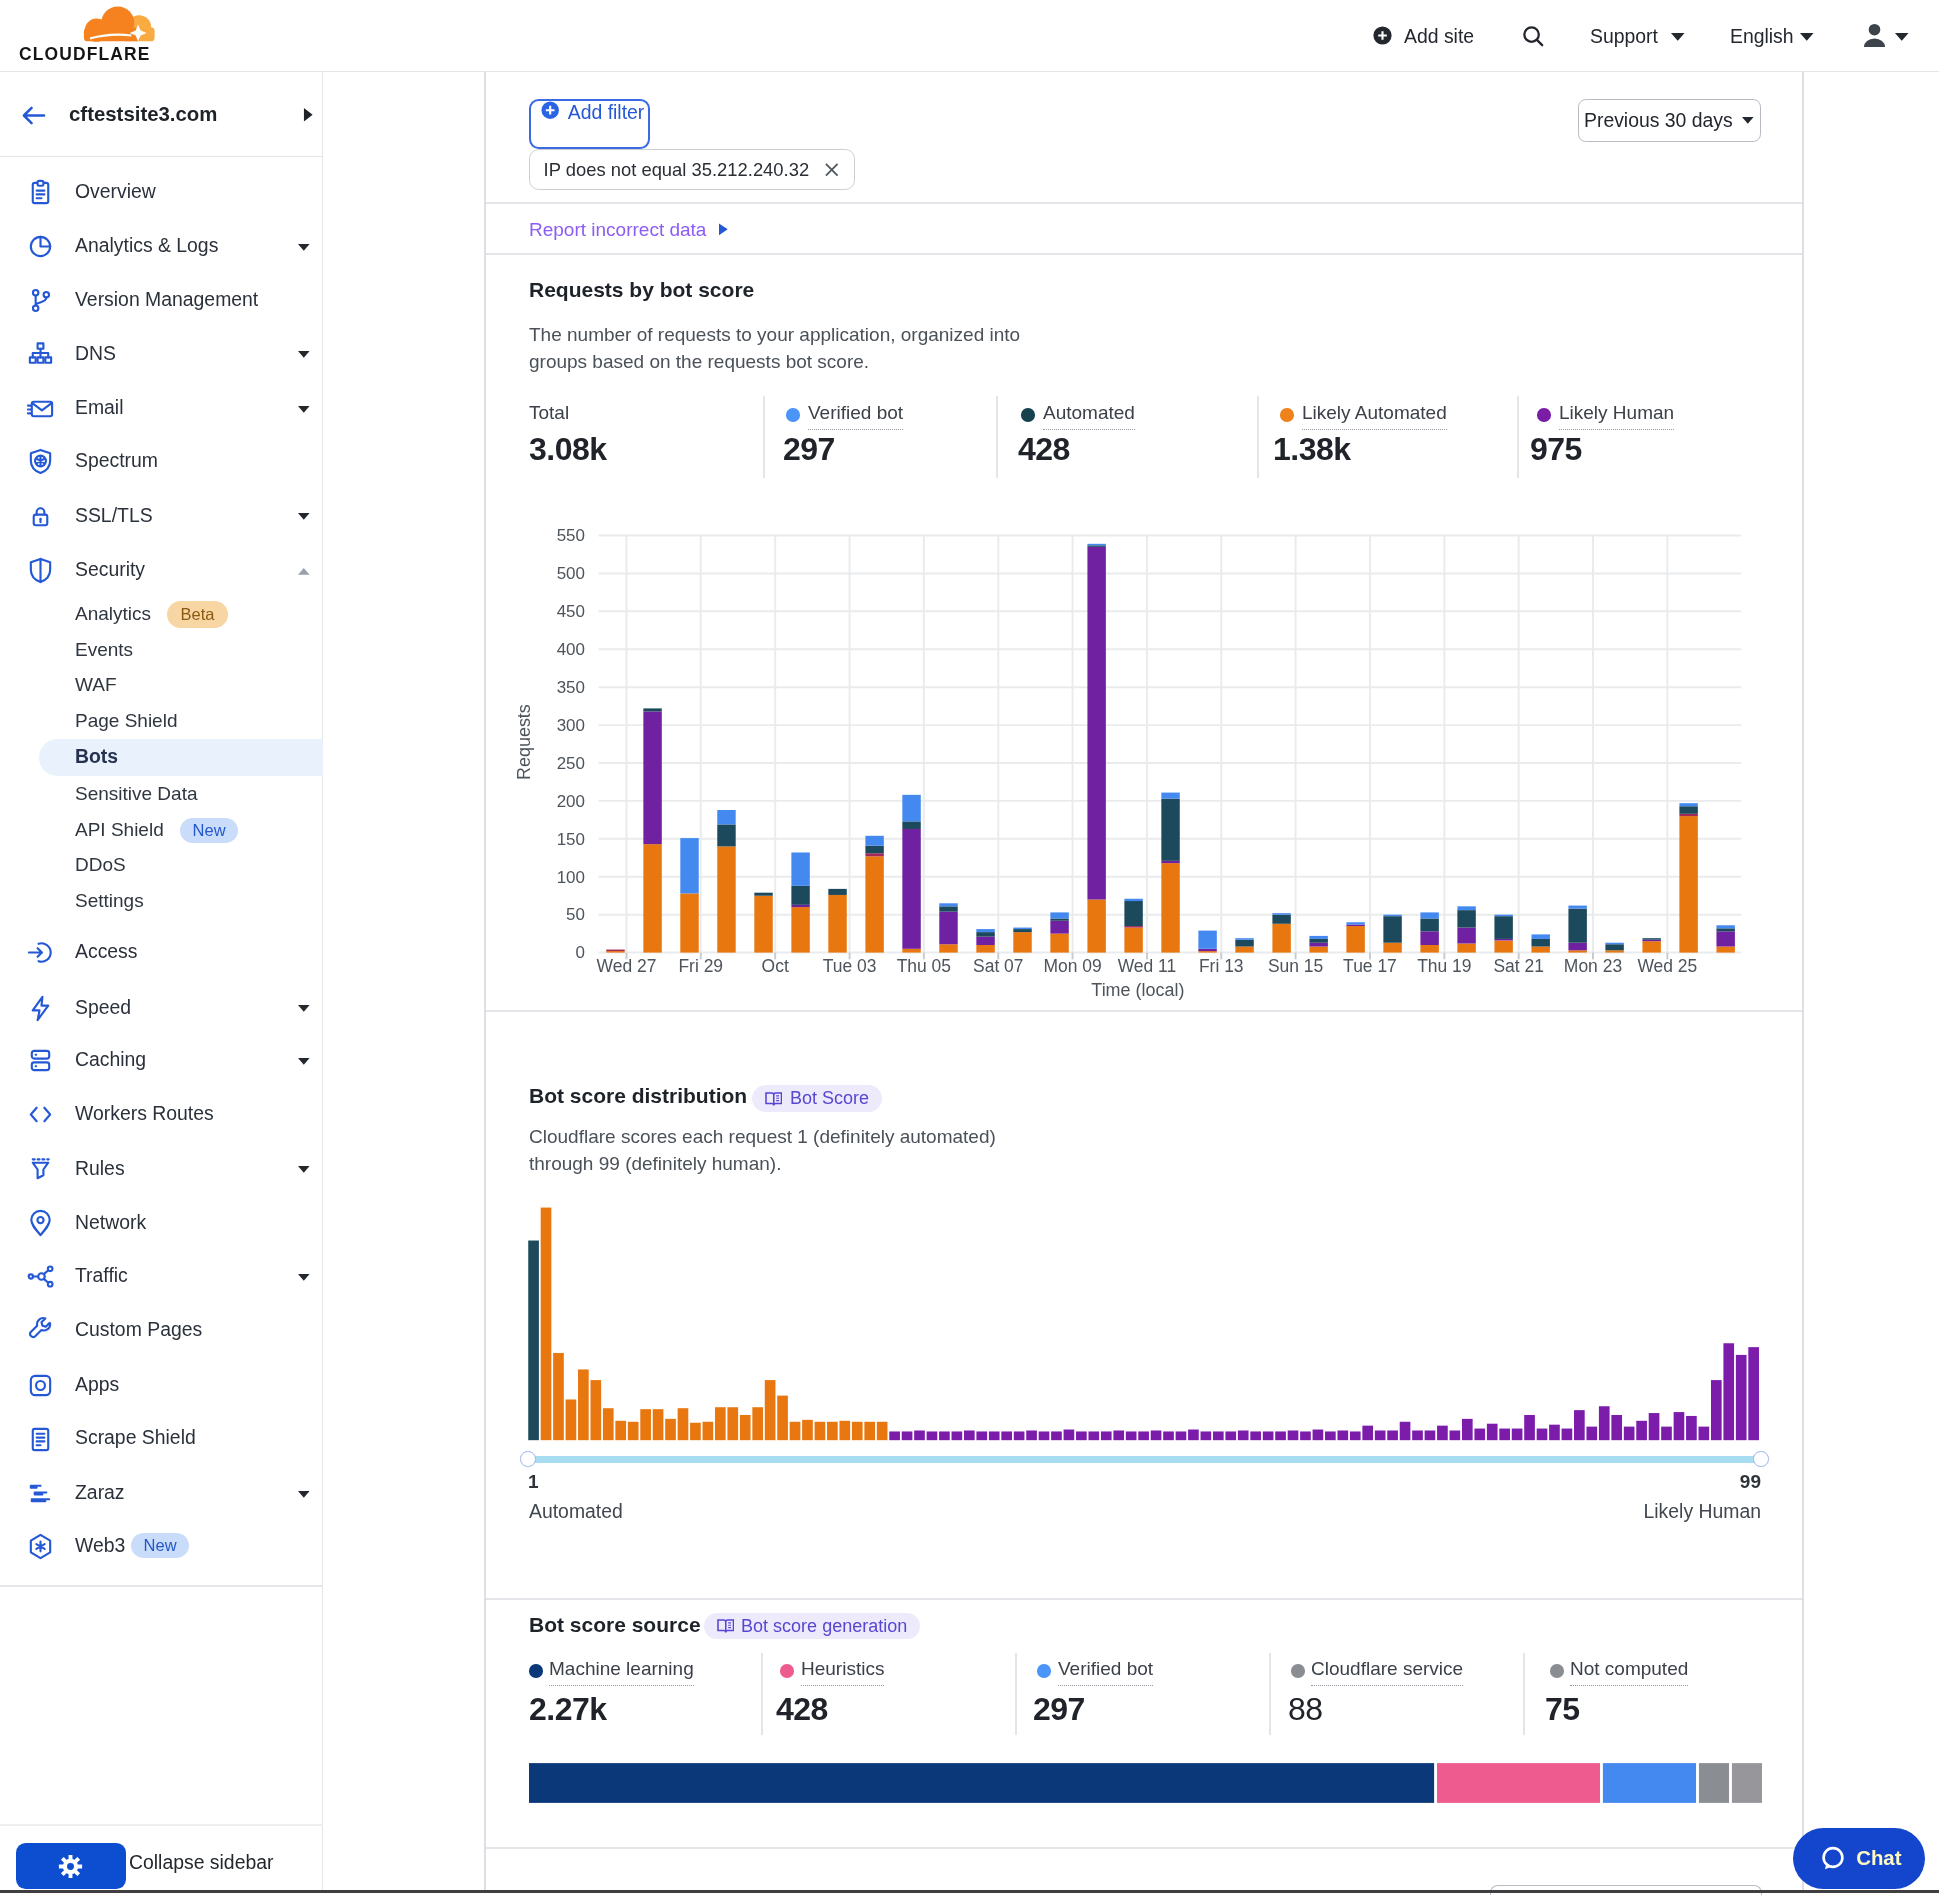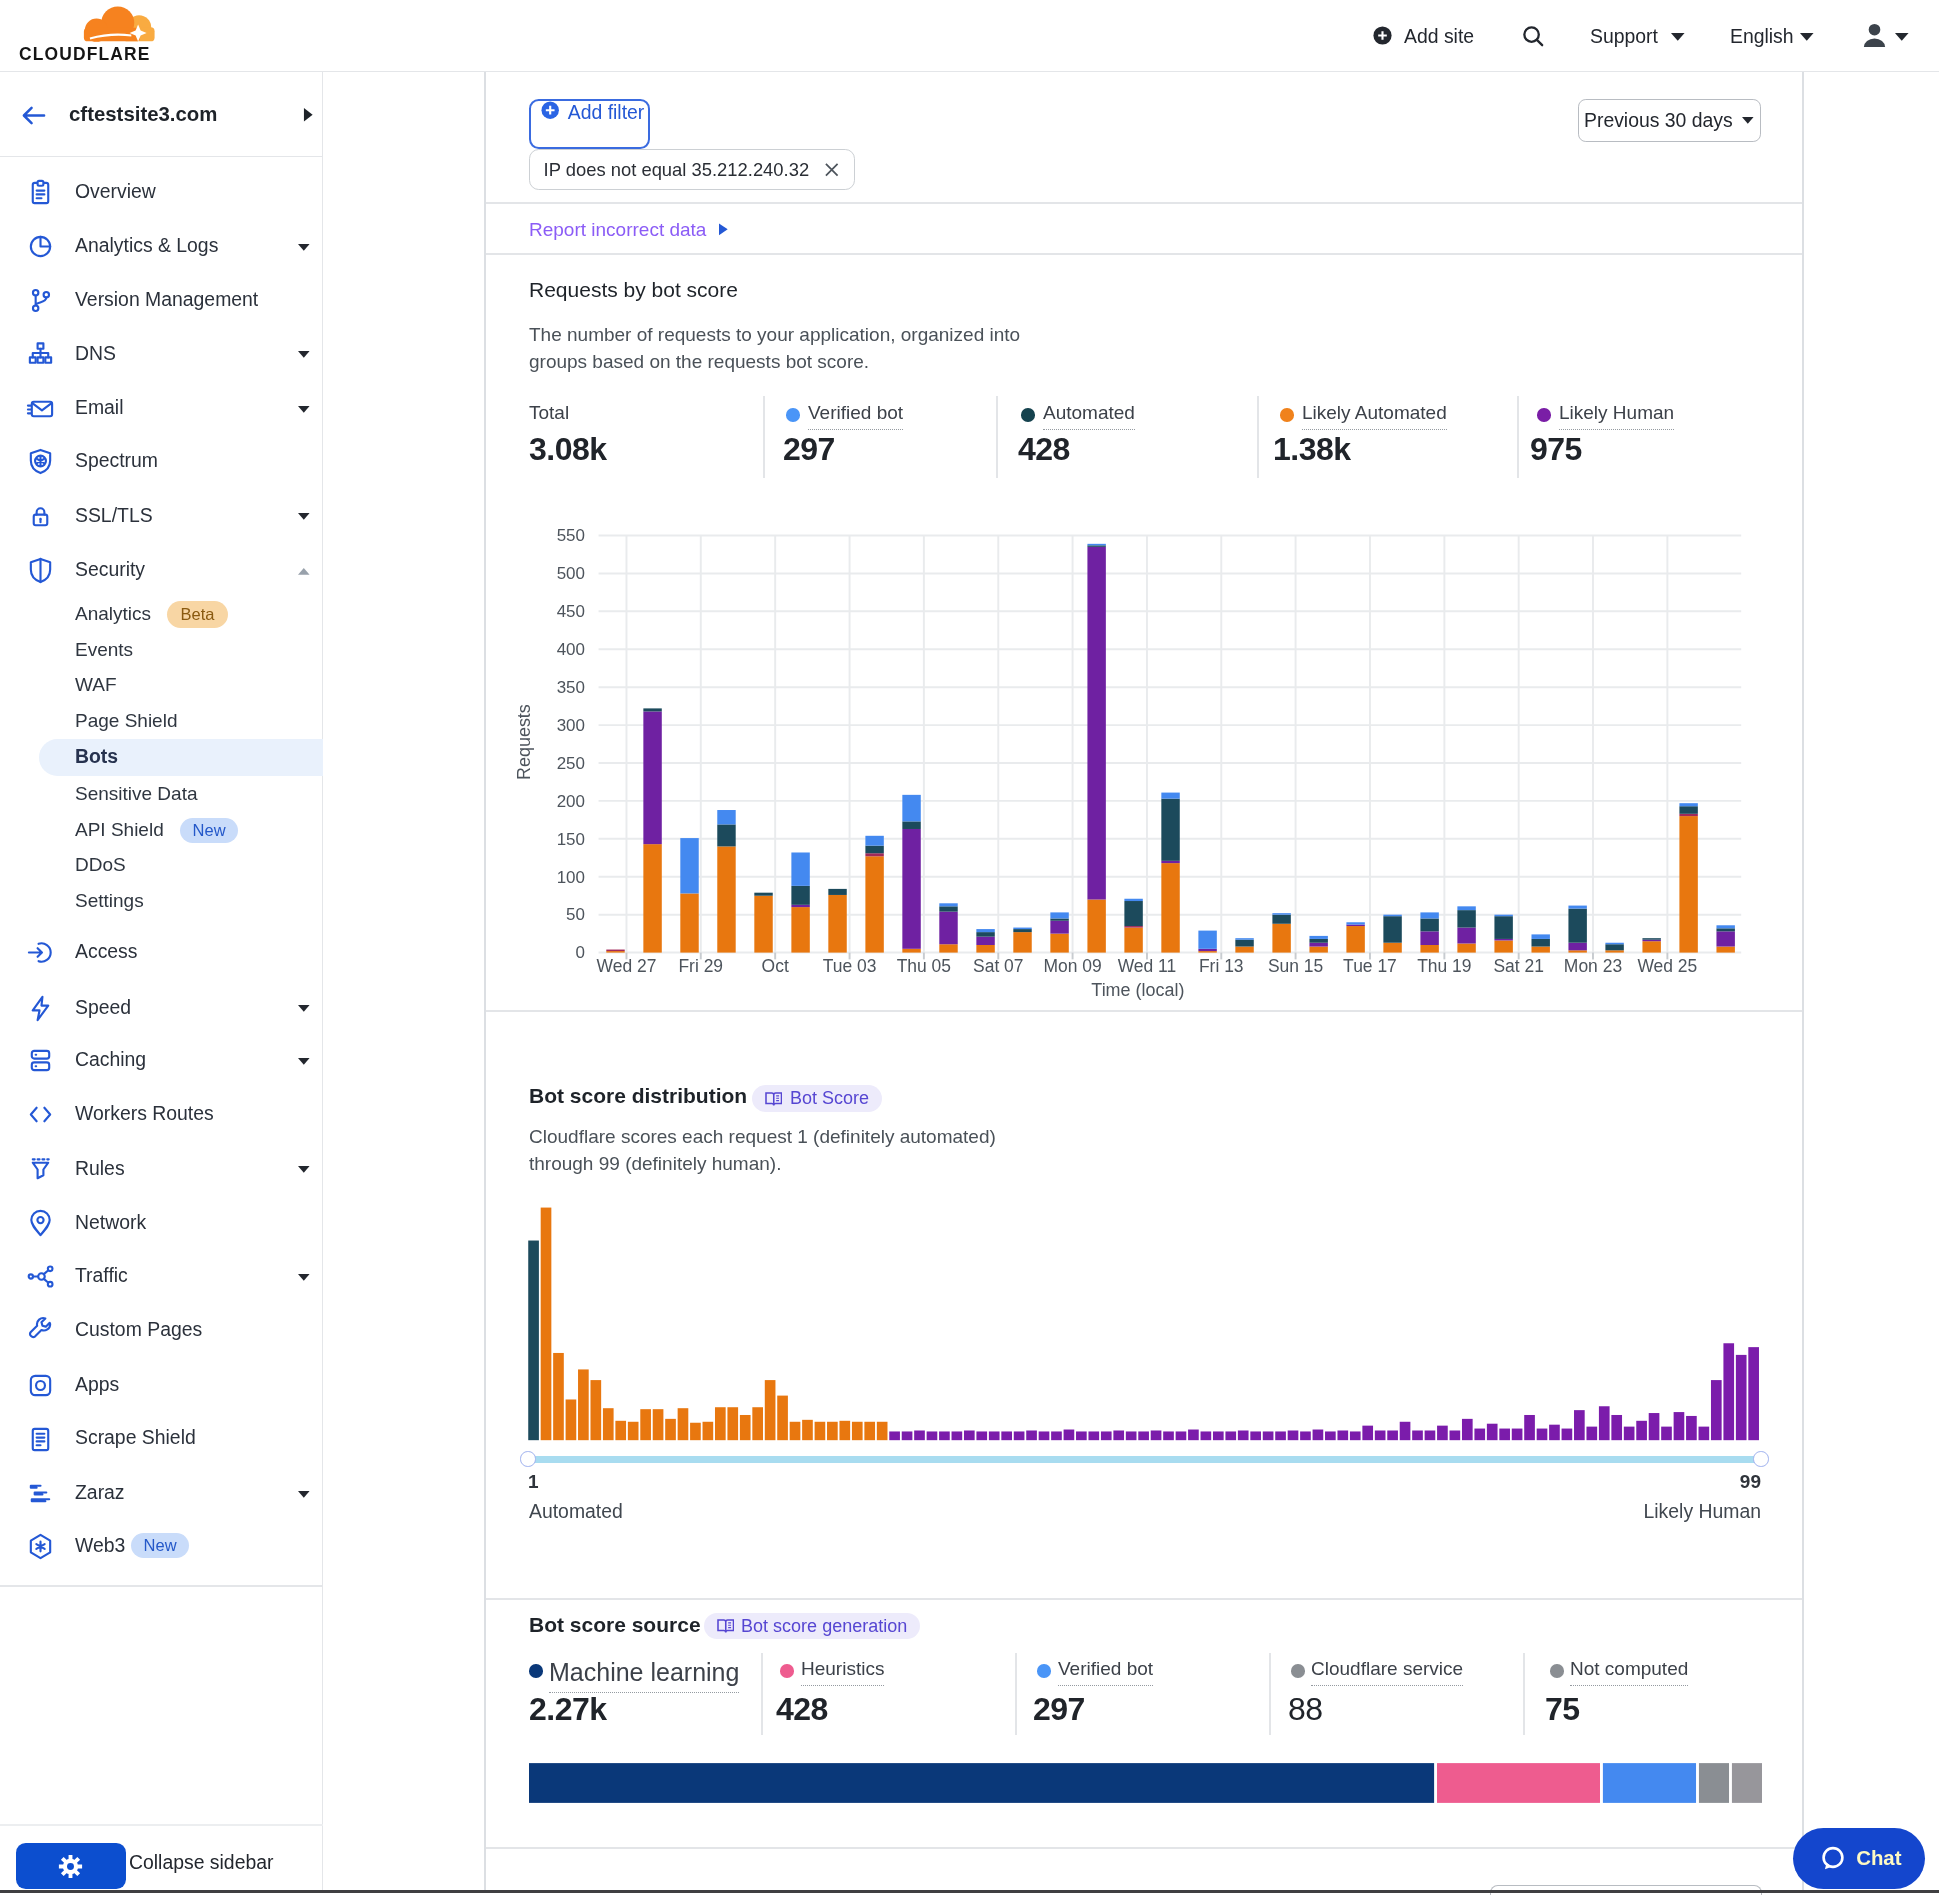--- a/index.html
+++ b/index.html
@@ -303,21 +303,21 @@
 <svg style="margin-left:8.7px" width="13.6" height="8.7" viewBox="0 0 14 9">
       <path d="M1 1 L7 8 L13 1 Z" fill="#23272e"></path>
     </svg>
   </div>
 <div class="row" style="left:529px;top:217px;height:25px;z-index:4">
 <span style="font-size:19px;color:#8b5cf6">Report incorrect data</span>
 <svg style="margin-left:11.6px" width="10.7" height="14.6" viewBox="0 0 11 15">
       <path d="M1 1.5 L10 7.5 L1 13.5 Z" fill="#2458d5"></path>
     </svg>
   </div>
-<div class="abs" style="left:529px;top:278px;font-size:21px;font-weight:normal;color:#1e2329;z-index:4">Requests by bot score</div>
+<div class="abs" style="left:529px;top:278px;font-size:21px;font-weight:bold;color:#1e2329;z-index:4">Requests by bot score</div>
 <div class="abs" style="left:529px;top:321px;font-size:19px;color:#4a5158;line-height:27px;z-index:4">The number of requests to your application, organized into<br>groups based on the requests bot score.</div>
 <div class="abs" style="left:529px;top:402px;font-size:19px;color:#3c4149;z-index:4">Total</div>
 <div class="abs" style="left:529px;top:431px;font-size:32px;font-weight:bold;color:#20242a;letter-spacing:-0.5px;z-index:4">3.08k</div>
 <div class="abs" style="left:786px;top:408px;width:13.6px;height:13.6px;border-radius:50%;background:#4a95f7;z-index:4"></div>
 <div class="abs" style="left:808px;top:402px;font-size:19px;color:#3c4149;border-bottom:1.9px dotted #959ba1;padding-bottom:4.9px;z-index:4">Verified bot</div>
 <div class="abs" style="left:783px;top:431px;font-size:32px;font-weight:bold;color:#20242a;letter-spacing:-0.5px;z-index:4">297</div>
 <div class="abs" style="left:1021px;top:408px;width:13.6px;height:13.6px;border-radius:50%;background:#15424e;z-index:4"></div>
 <div class="abs" style="left:1043px;top:402px;font-size:19px;color:#3c4149;border-bottom:1.9px dotted #959ba1;padding-bottom:4.9px;z-index:4">Automated</div>
 <div class="abs" style="left:1018px;top:431px;font-size:32px;font-weight:bold;color:#20242a;letter-spacing:-0.5px;z-index:4">428</div>
 <div class="abs" style="left:1280px;top:408px;width:13.6px;height:13.6px;border-radius:50%;background:#f0821c;z-index:4"></div>
@@ -627,21 +627,21 @@
 <div class="abs" style="left:1761px;top:1500px;font-size:19.4px;color:#40474f;transform:translateX(-100%);z-index:4">Likely Human</div>
 <div class="abs" style="left:529px;top:1613px;font-size:21px;font-weight:bold;color:#1e2329;z-index:4">Bot score source</div>
 <div class="abs" style="left:704px;top:1613px;height:26px;background:#edebfb;border-radius:13.6px;z-index:4;display:flex;align-items:center;padding:0 12.6px">
 <svg width="17.5" height="15.5" viewBox="0 0 18 16">
       <path d="M1 2 h6 a2 2 0 0 1 2 2 a2 2 0 0 1 2 -2 h6 v11 h-6 a2 2 0 0 0 -2 2 a2 2 0 0 0 -2 -2 h-6 z M9 4 v9" stroke="#5646d2" stroke-width="1.6" fill="none"></path>
       <path d="M11.5 5 h3 M11.5 7.5 h3 M11.5 10 h3" stroke="#5646d2" stroke-width="1.2"></path>
     </svg>
 <span style="font-size:18px;color:#5646d2;margin-left:7px">Bot score generation</span>
   </div>
 <div class="abs" style="left:529px;top:1664px;width:13.6px;height:13.6px;border-radius:50%;background:#0a3879;z-index:4"></div>
-<div class="abs" style="left:549px;top:1658px;font-size:25px;color:#3c4149;border-bottom:1.9px dotted #959ba1;padding-bottom:4.9px;z-index:4">Machine learning</div>
+<div class="abs" style="left:549px;top:1658px;font-size:19px;color:#3c4149;border-bottom:1.9px dotted #959ba1;padding-bottom:4.9px;z-index:4">Machine learning</div>
 <div class="abs" style="left:529px;top:1691px;font-size:32px;font-weight:bold;color:#20242a;letter-spacing:-0.5px;z-index:4">2.27k</div>
 <div class="abs" style="left:780px;top:1664px;width:13.6px;height:13.6px;border-radius:50%;background:#ee5c8f;z-index:4"></div>
 <div class="abs" style="left:801px;top:1658px;font-size:19px;color:#3c4149;border-bottom:1.9px dotted #959ba1;padding-bottom:4.9px;z-index:4">Heuristics</div>
 <div class="abs" style="left:776px;top:1691px;font-size:32px;font-weight:bold;color:#20242a;letter-spacing:-0.5px;z-index:4">428</div>
 <div class="abs" style="left:1037px;top:1664px;width:13.6px;height:13.6px;border-radius:50%;background:#4a95f7;z-index:4"></div>
 <div class="abs" style="left:1058px;top:1658px;font-size:19px;color:#3c4149;border-bottom:1.9px dotted #959ba1;padding-bottom:4.9px;z-index:4">Verified bot</div>
 <div class="abs" style="left:1033px;top:1691px;font-size:32px;font-weight:bold;color:#20242a;letter-spacing:-0.5px;z-index:4">297</div>
 <div class="abs" style="left:1291px;top:1664px;width:13.6px;height:13.6px;border-radius:50%;background:#8a8e93;z-index:4"></div>
 <div class="abs" style="left:1311px;top:1658px;font-size:19px;color:#3c4149;border-bottom:1.9px dotted #959ba1;padding-bottom:4.9px;z-index:4">Cloudflare service</div>
 <div class="abs" style="left:1288px;top:1691px;font-size:32px;font-weight:normal;color:#20242a;letter-spacing:-0.5px;z-index:4">88</div>

